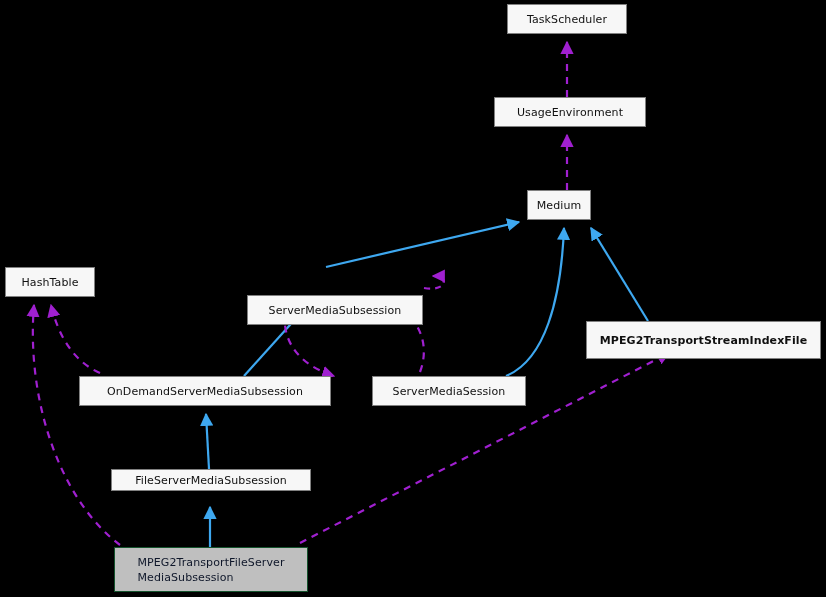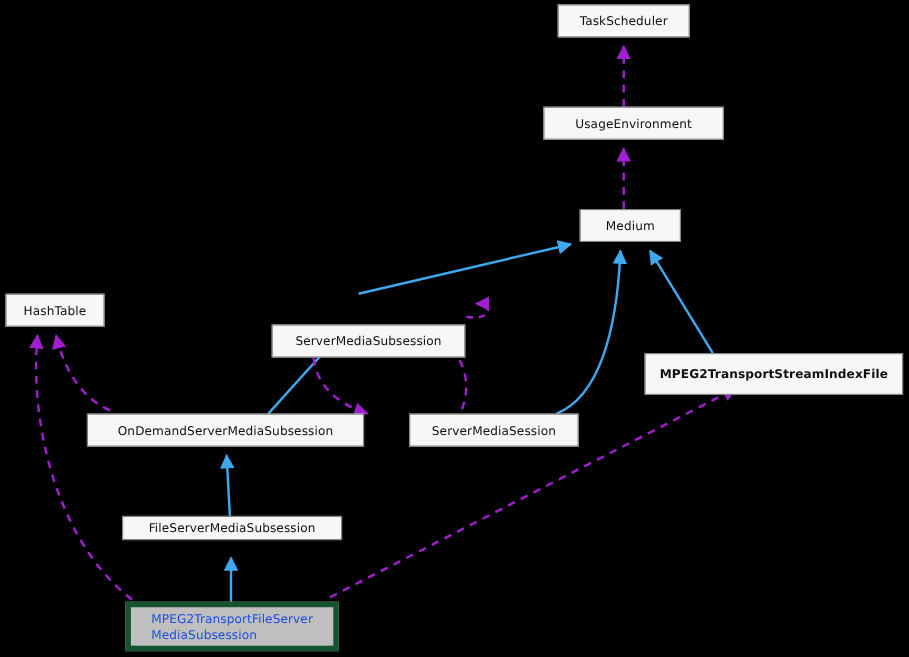--- a/index.html
+++ b/index.html
@@ -33,22 +33,22 @@
     background: #f7f7f7;
     color: #101010;
     font-size: 11px;
     line-height: 15px;
     letter-spacing: 0.1px;
     white-space: pre-line;
     z-index: 5;
   }
   .node.highlight {
     background: #bfbfbf;
-    border: 5px solid #14532d;
-    color: #1d4ed8;
+    border: 1px solid #14532d;
+    color: #0f172a;
   }
 </style>
 </head>
 <body>
 
 <div id="diagram-root">
 
   <svg id="edge-layer" viewBox="0 0 826 597" width="826" height="597" xmlns="http://www.w3.org/2000/svg">
     <defs>
       <marker id="arrow-blue" viewBox="0 0 10 10" refX="9" refY="5" markerWidth="6" markerHeight="6" orient="auto-start-reverse">
@@ -83,23 +83,23 @@
 
     <path d="M 100 373 C 70 360 57 330 51 305" stroke="#a020d0" stroke-width="2.2" stroke-dasharray="7,6" fill="none" marker-end="url(#arrow-purple)"></path>
 
     <path d="M 120 545 C 60 500 26 400 34 305" stroke="#a020d0" stroke-width="2.2" stroke-dasharray="7,6" fill="none" marker-end="url(#arrow-purple)"></path>
 
     <path d="M 300 543 L 669 353" stroke="#a020d0" stroke-width="2.2" stroke-dasharray="7,6" fill="none" marker-end="url(#arrow-purple)"></path>
   </svg>
 
   <div class="node" style="left:507px; top:4px; width:120px; height:30px;">TaskScheduler</div>
 
-  <div class="node" style="left:494px; top:97px; width:164px; height:30px;">UsageEnvironment</div>
+  <div class="node" style="left:494px; top:97px; width:152px; height:30px;">UsageEnvironment</div>
 
-  <div class="node" style="left:527px; top:190px; width:92px; height:30px;">Medium</div>
+  <div class="node" style="left:527px; top:190px; width:64px; height:30px;">Medium</div>
 
   <div class="node" style="left:5px; top:267px; width:90px; height:30px;">HashTable</div>
 
   <div class="node" style="left:247px; top:267px; width:176px; height:30px;margin-top:28px;">ServerMediaSubsession</div>
 
   <div class="node" style="left:586px; top:321px; width:235px; height:38px;font-weight:bold;">MPEG2TransportStreamIndexFile</div>
 
   <div class="node" style="left:79px; top:376px; width:252px; height:30px;">OnDemandServerMediaSubsession</div>
 
   <div class="node" style="left:352px; top:376px; width:154px; height:30px;margin-left:20px;">ServerMediaSession</div>

